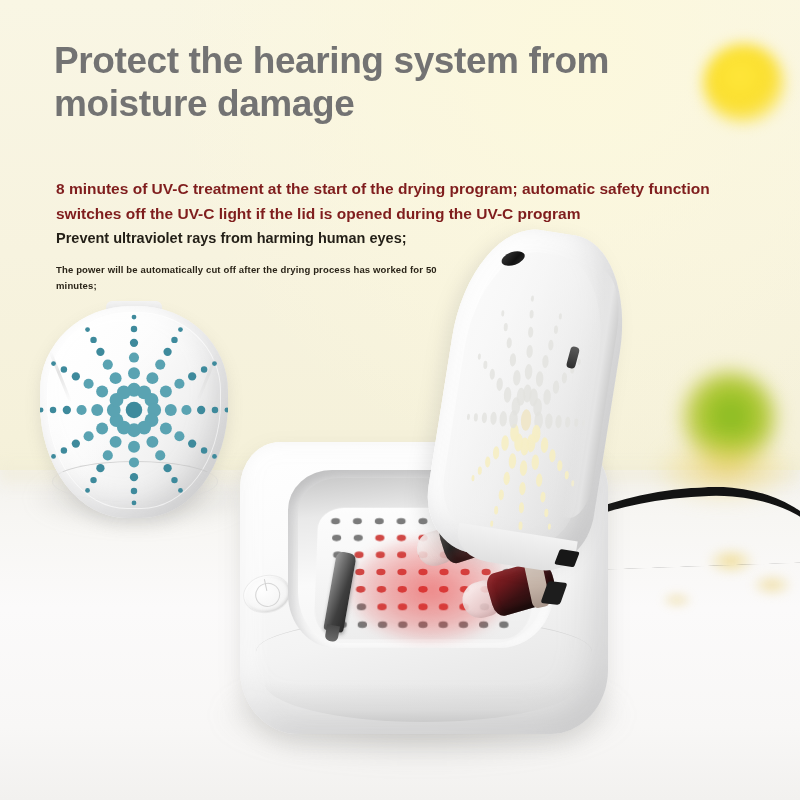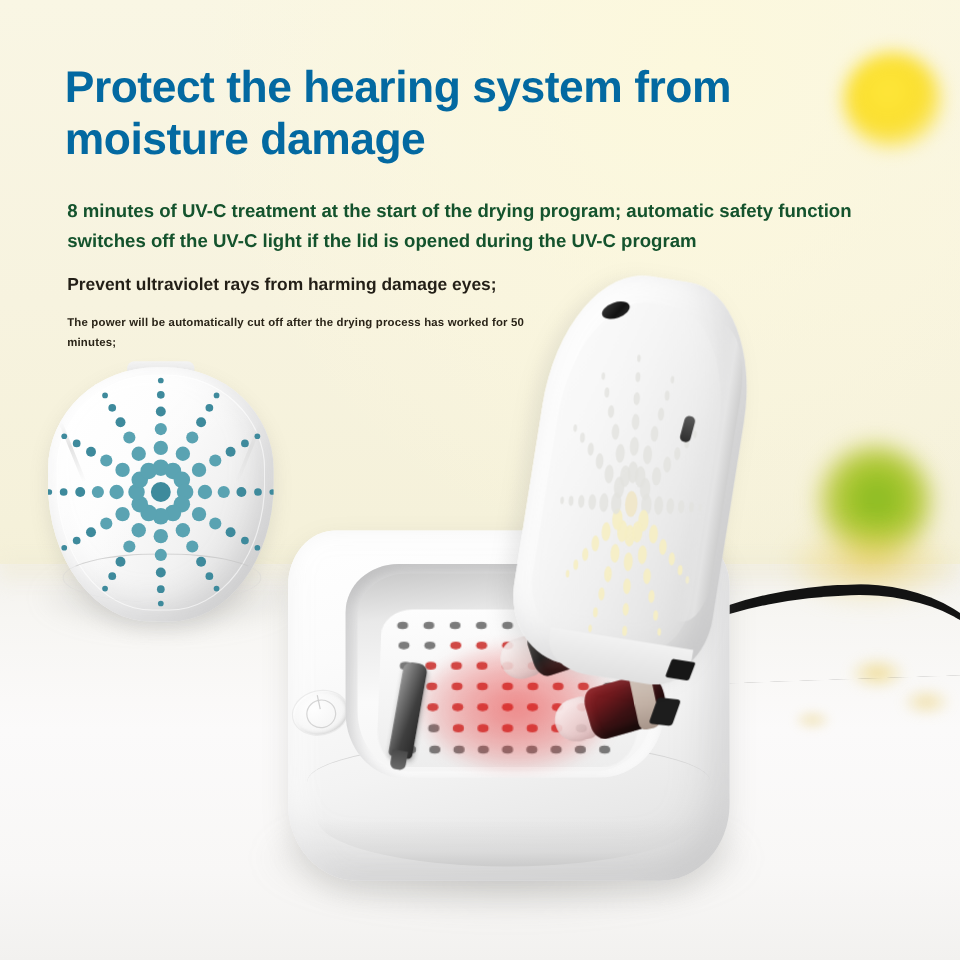--- a/index.html
+++ b/index.html
@@ -82,32 +82,31 @@
   }
 
   
   .headline {
     position: absolute;
     left: 54px; top: 40px;
     width: 640px;
     font-size: 37px;
     font-weight: bold;
     line-height: 1.16;
-    color: #0369a1;
+    color: #737373;
     letter-spacing: -0.4px;
-    margin-top: 12px;
   }
   .subhead {
     position: absolute;
-    left: 56px; top: 164px;
+    left: 56px; top: 176px;
     width: 700px;
     font-size: 15.5px;
     font-weight: bold;
     line-height: 1.62;
-    color: #14532d;
+    color: #7f1d1d;
   }
   .bullet {
     position: absolute;
     left: 56px; top: 228px;
     width: 560px;
     font-size: 14.5px;
     font-weight: bold;
     line-height: 1.5;
     color: #231f17;
   }
@@ -478,21 +477,21 @@
 
   <div class="bokeh bokeh-yellow"></div>
   <div class="bokeh bokeh-green"></div>
   <div class="bokeh bokeh-green2"></div>
   <div class="bokeh bokeh-smudge-a"></div>
   <div class="bokeh bokeh-smudge-b"></div>
   <div class="bokeh bokeh-smudge-c"></div>
 
   <div class="headline">Protect the hearing system from moisture damage</div>
   <div class="subhead">8 minutes of UV-C treatment at the start of the drying program; automatic safety function switches off the UV-C light if the lid is opened during the UV-C program</div>
-  <div class="bullet">Prevent ultraviolet rays from harming damage eyes;</div>
+  <div class="bullet">Prevent ultraviolet rays from harming human eyes;</div>
   <div class="fineprint">The power will be automatically cut off after the drying process has worked for 50 minutes;</div>
 
   <div class="lid-left-shadow"></div>
   <div class="lid-left">
     <div class="lid-left-tab"></div>
     <div class="lid-left-body"></div>
     <div class="lid-left-rim"></div>
     <div class="lid-left-groove-l"></div>
     <div class="lid-left-groove-r"></div>
     <div class="lid-left-seam"></div>

